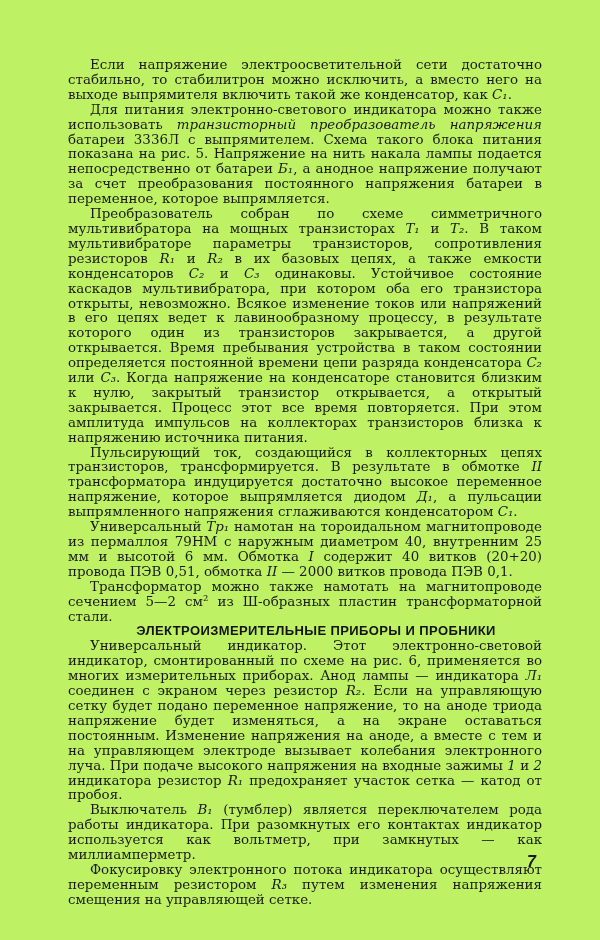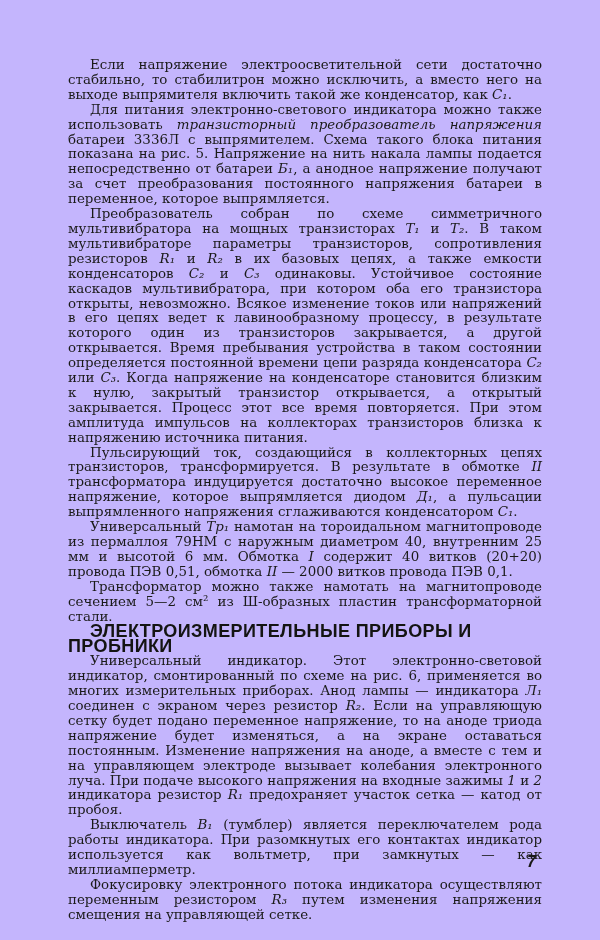--- a/index.html
+++ b/index.html
@@ -5,21 +5,21 @@
   html, body {
     margin: 0;
     padding: 0;
     background: #e9e9e7;
   }
   .page {
     position: relative;
     width: 600px;
     height: 940px;
     margin: 0 auto;
-    background: #c4b5fd;
+    background: #bef264;
     overflow: hidden;
   }
   .text-block {
     position: absolute;
     left: 68px;
     top: 58px;
     width: 474px;
     color: #1a1a18;
     font-family: "DejaVu Serif", "Liberation Serif", serif;
     font-size: 13.4px;
@@ -30,24 +30,24 @@
     margin: 0;
     padding: 0;
     text-indent: 22px;
   }
   .section-heading {
     margin: 20px 0 14px 0;
     padding: 0;
     text-indent: 0;
     font-family: "Liberation Sans", sans-serif;
     font-weight: 700;
-    font-size: 18px;
+    font-size: 13px;
     letter-spacing: 0.4px;
     color: #141412;
-    text-align: left;
+    text-align: center;
   }
   .i { font-style: italic; }
   .b { font-weight: 400; }
   .page-number {
     position: absolute;
     right: 64px;
     top: 853px;
     font-family: "Liberation Sans", sans-serif;
     font-weight: 700;
     font-style: italic;

